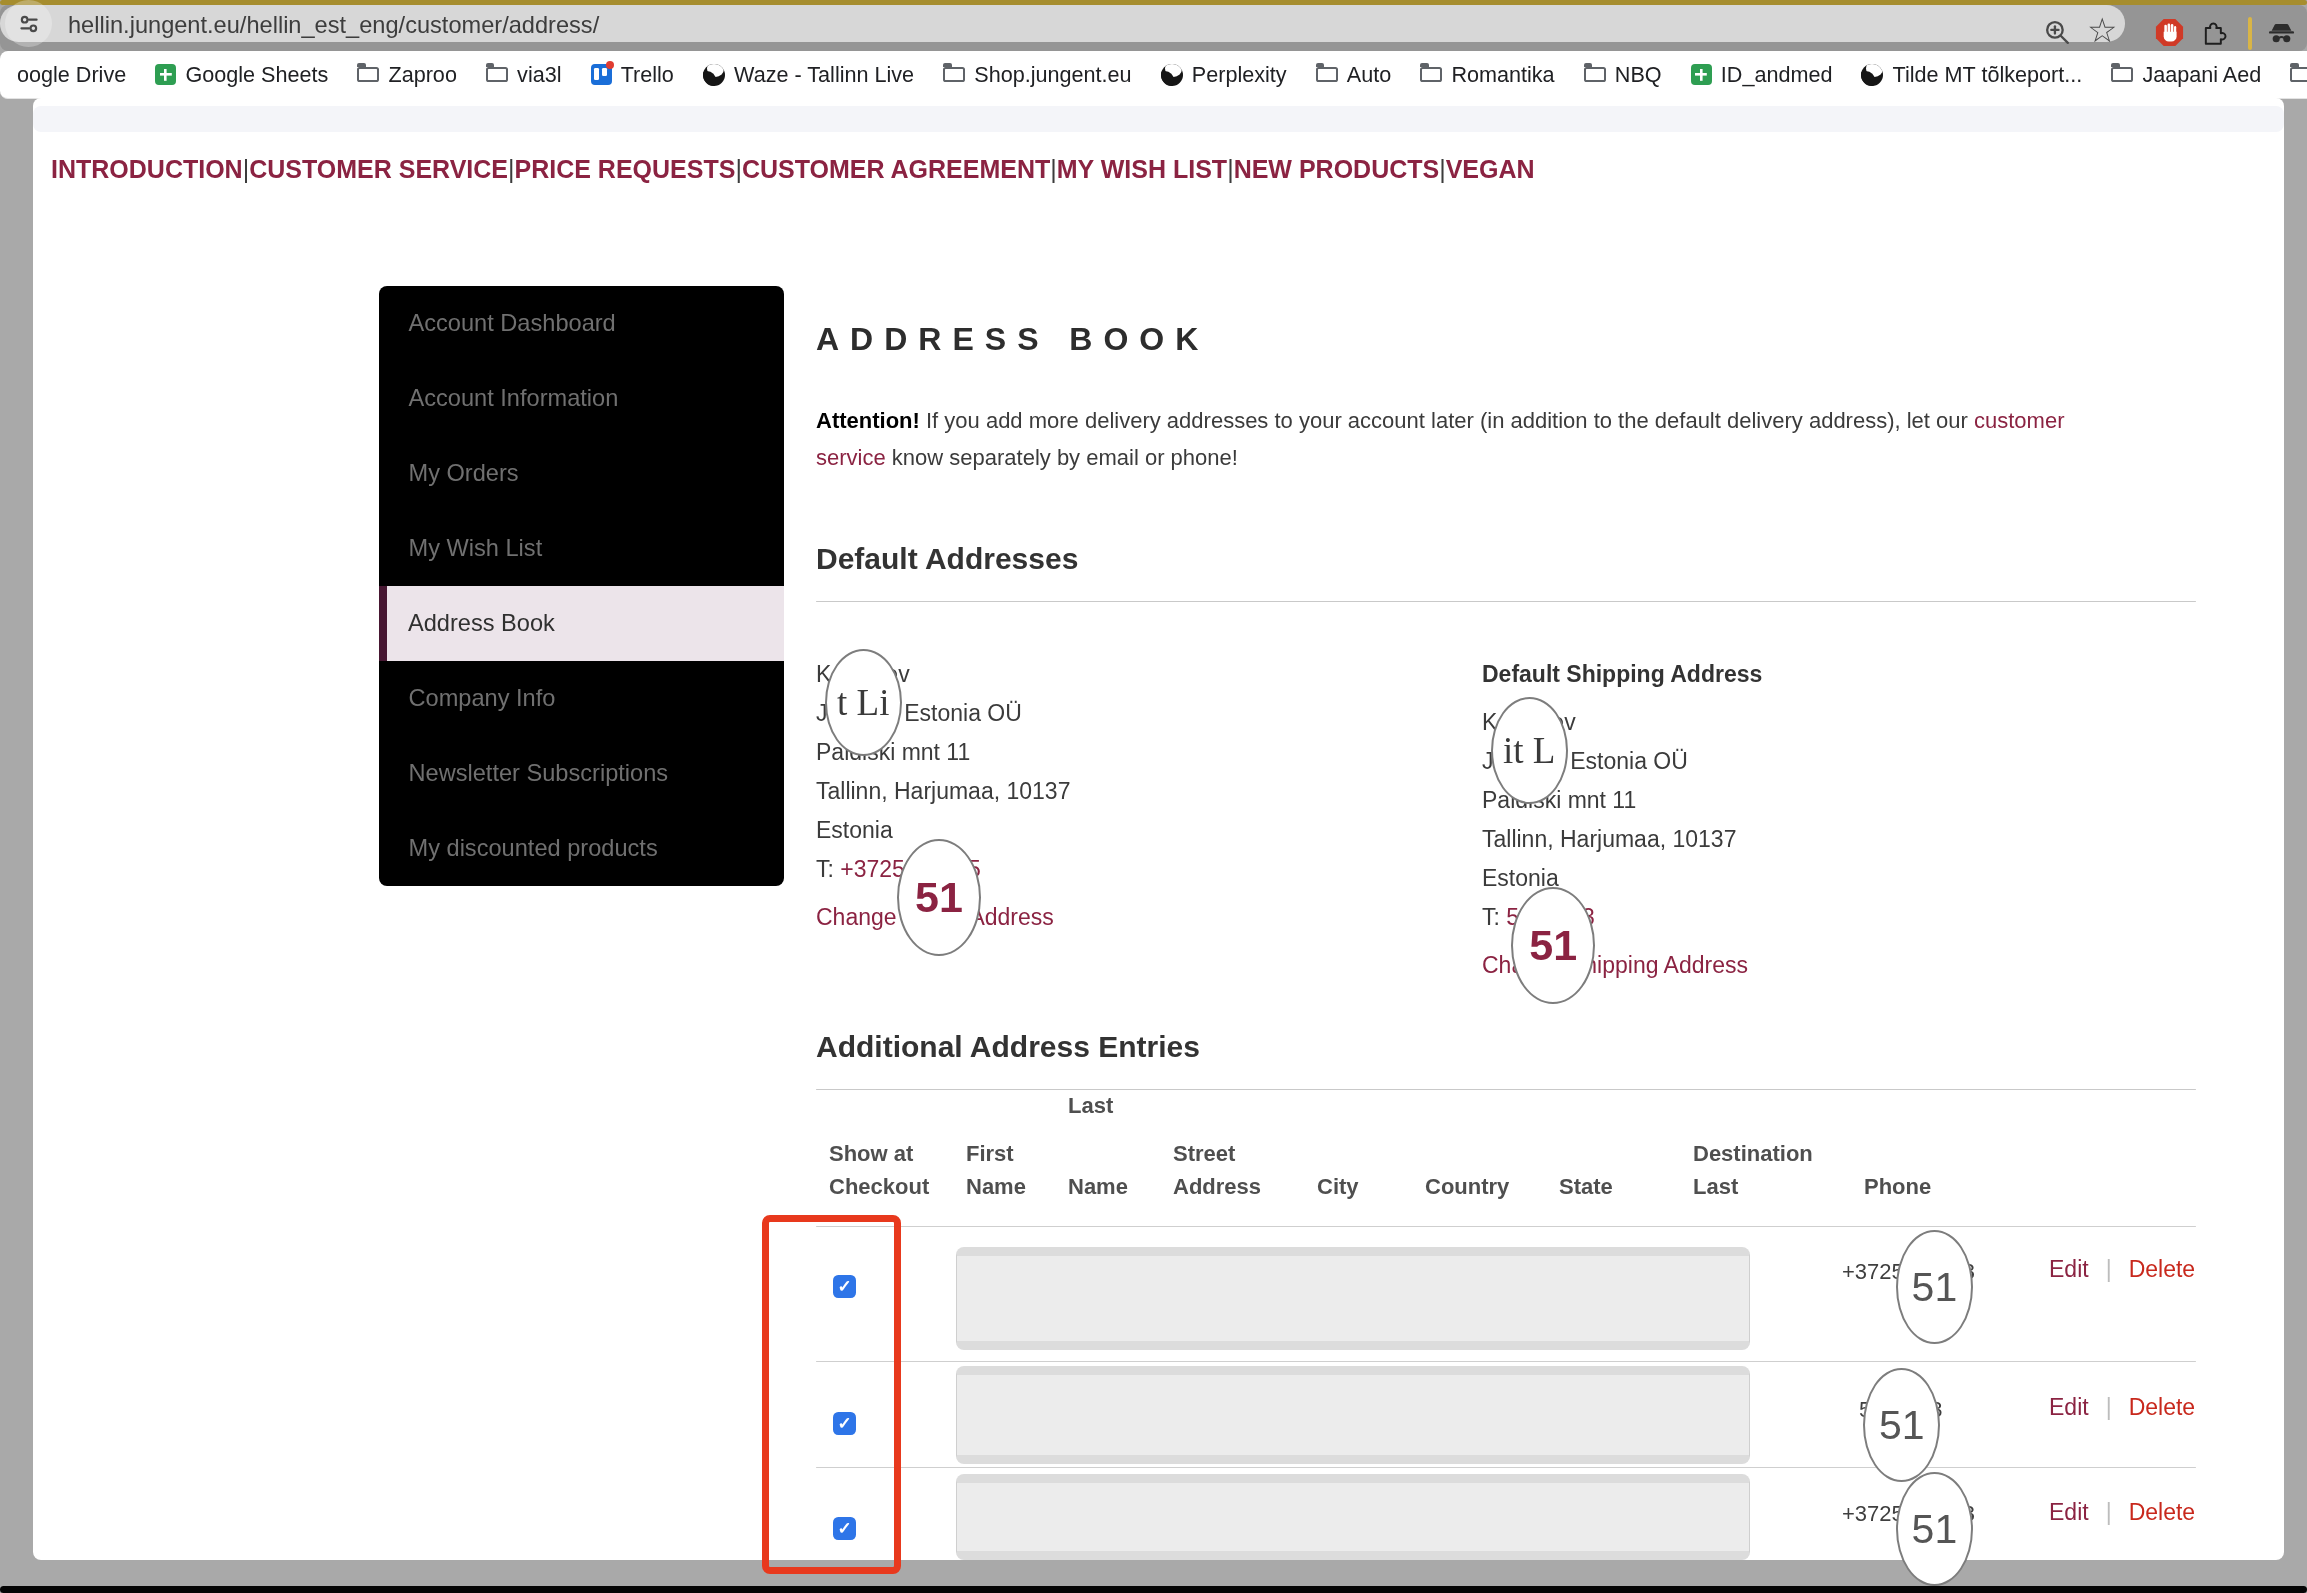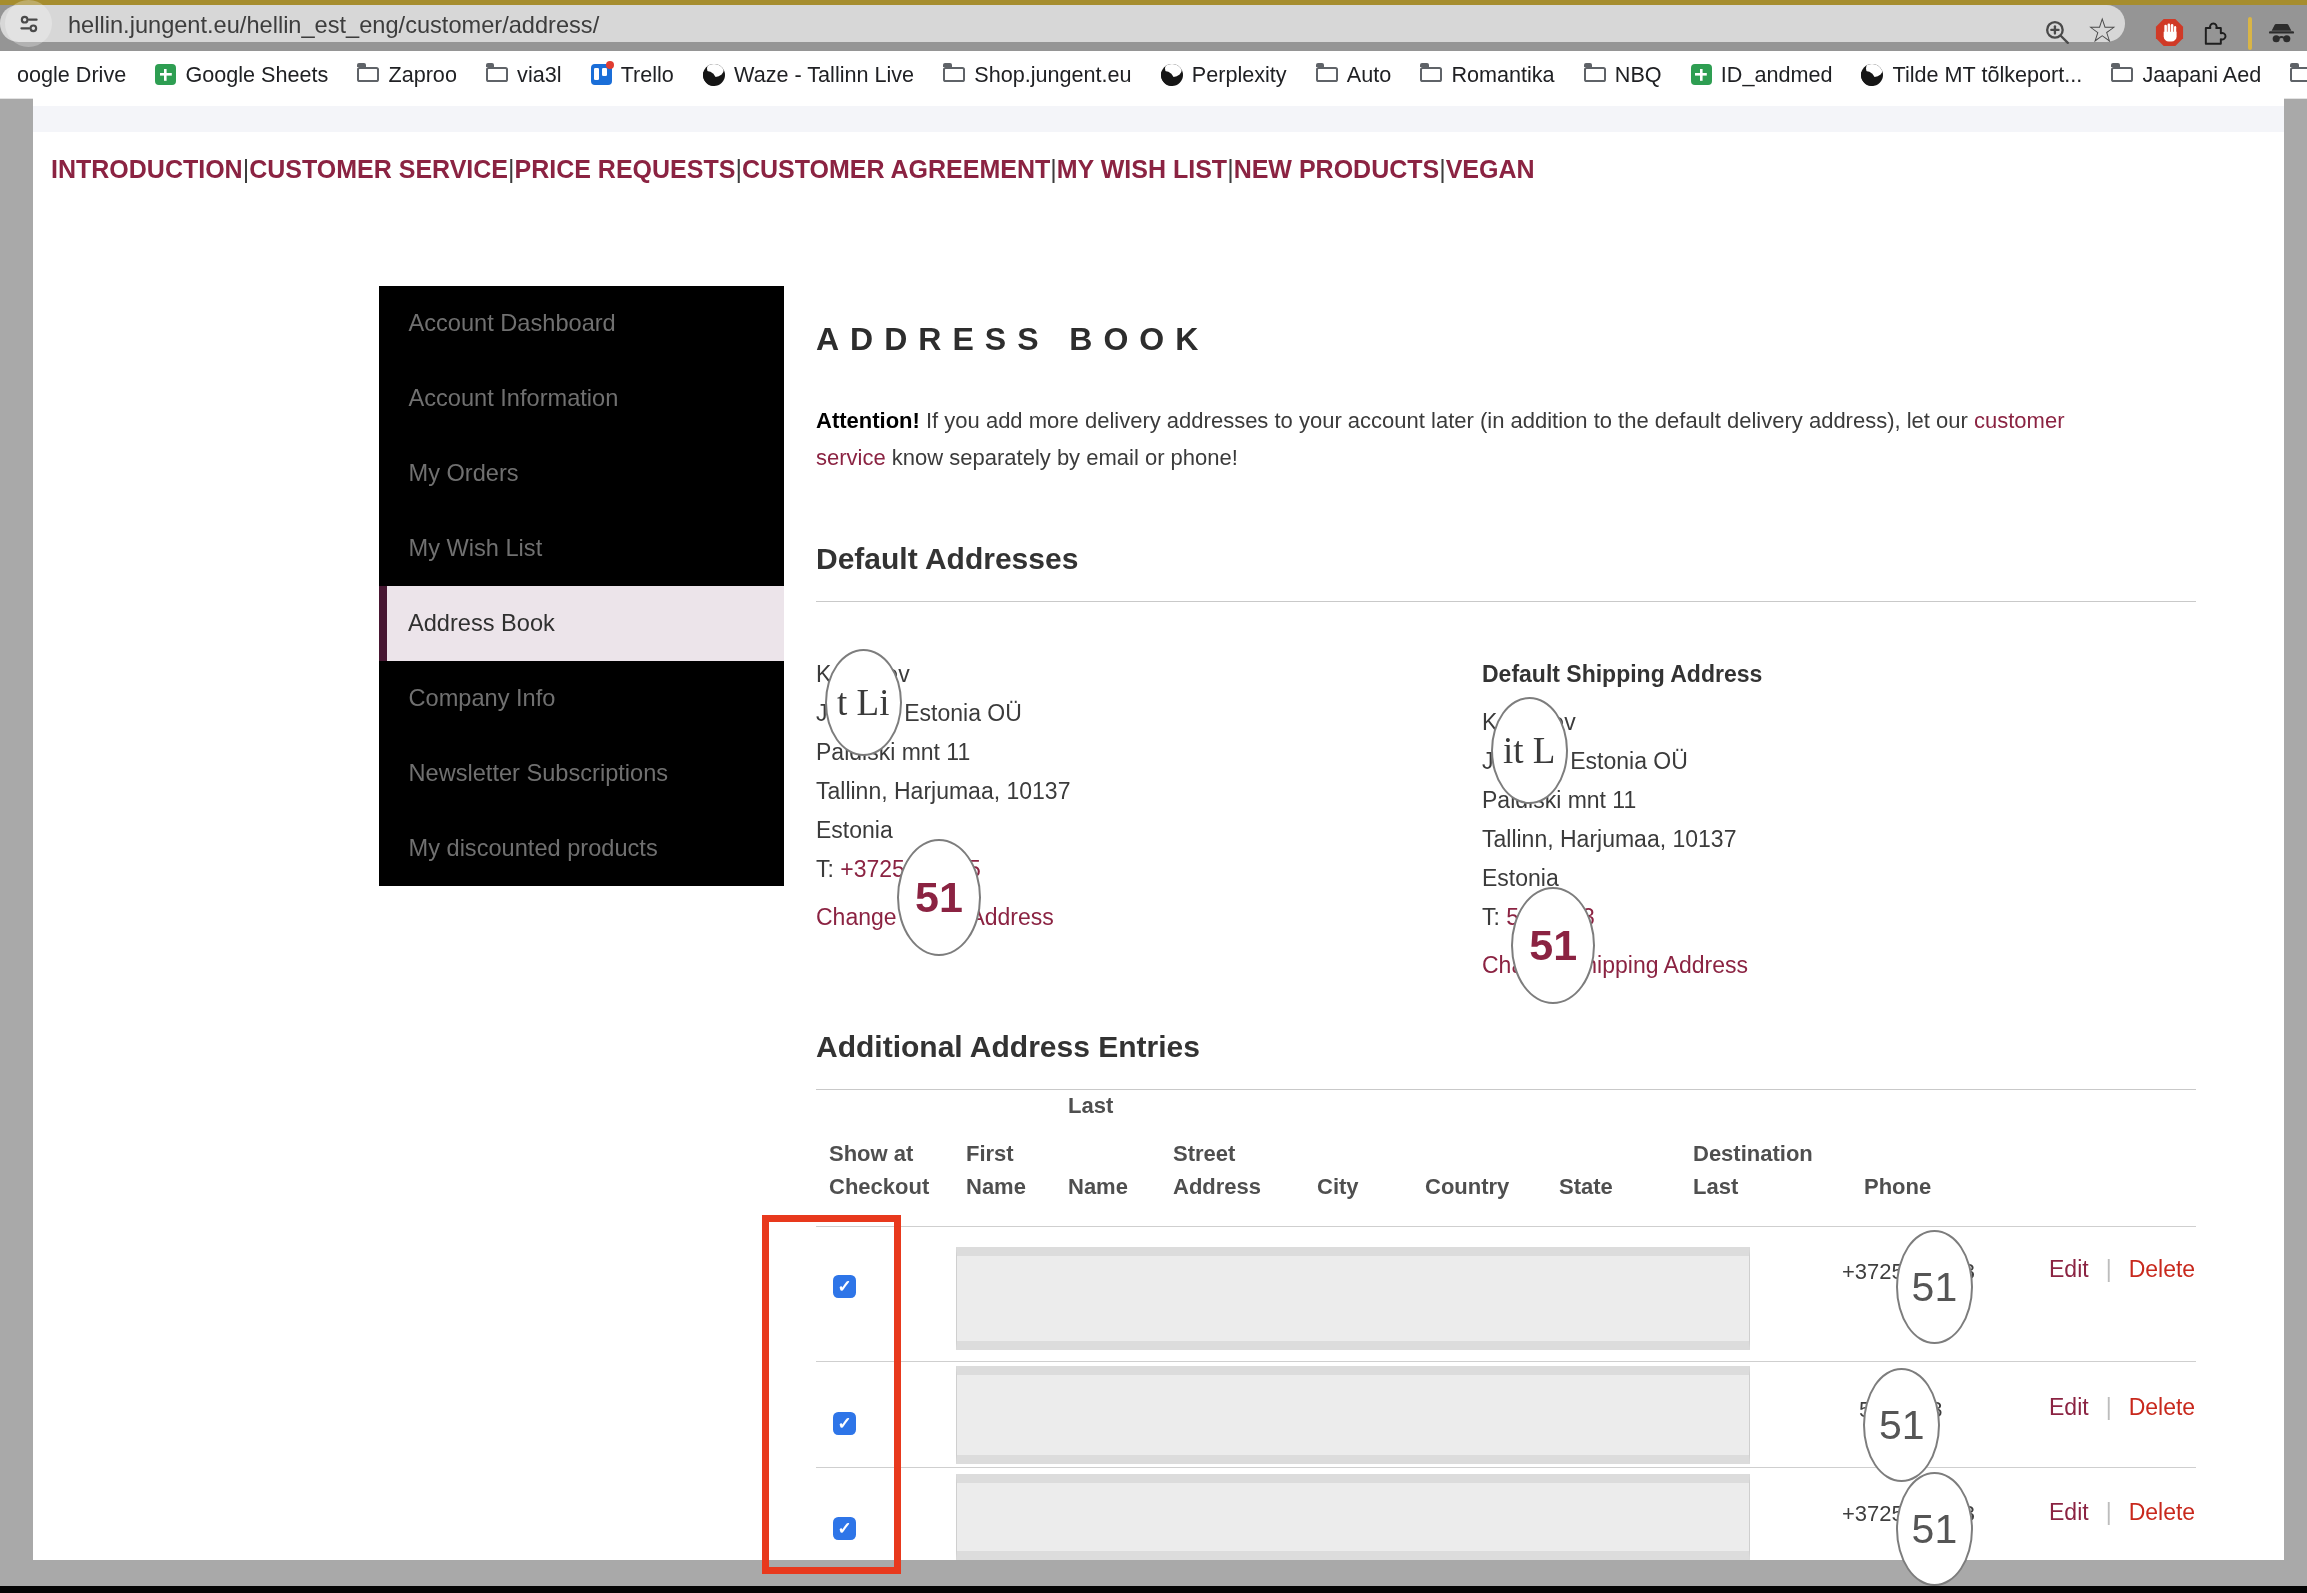--- a/index.html
+++ b/index.html
@@ -2,21 +2,21 @@
 <html style="font-size:10.5px"><head>
 <meta charset="utf-8">
 <style>
   html,body{margin:0;padding:0;}
   body{
     width:2307px;height:1593px;position:relative;overflow:hidden;
     background:#a9a9a9;
     font-family:"Liberation Sans", sans-serif;
     -webkit-font-smoothing:antialiased;
   }
-  .abs{position:absolute;}
+  .abs{position:absolute;border-radius:8px;}
 
   
   #gold-strip{left:0;top:0;width:2307px;height:5.2px;background:#a68d2e;}
   #toolbar{left:0;top:5.2px;width:2307px;height:46px;background:#959595;}
   #url-pill{left:10.5px;top:9.8px;width:2125px;height:37px;background:#d7d7d7;border-radius:18.3px;display:flex;align-items:center;}
   #tune-wrap{position:absolute;left:5.2px;top:-5.2px;width:47px;height:47px;border-radius:50%;background:rgba(255,255,255,0.28);display:flex;align-items:center;justify-content:center;}
   #url-text{position:absolute;left:68px;top:6.6px;font-size:23.6px;color:#3d3d3d;white-space:nowrap;}
   .tb-ico{position:absolute;top:11.8px;}
   #ybar{left:2248px;top:11.8px;width:3.9px;height:33px;background:#d9b546;border-radius:2px;}
 

